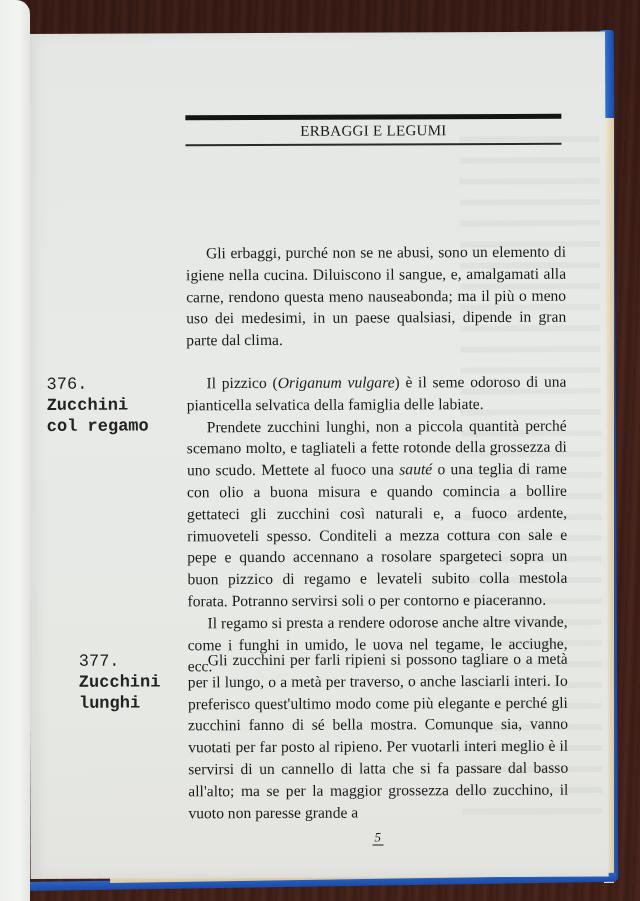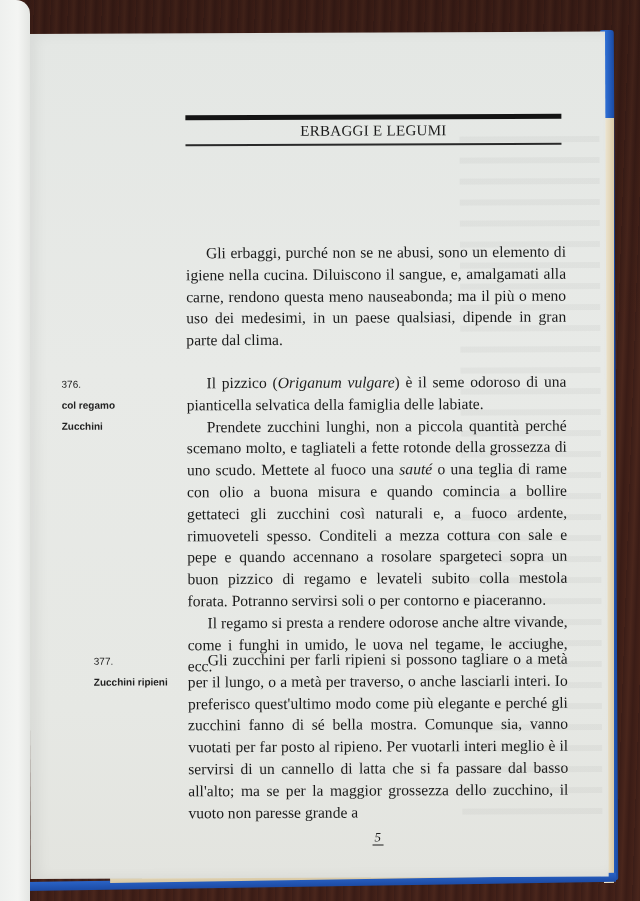--- a/index.html
+++ b/index.html
@@ -136,24 +136,24 @@
     .text-block p {
       margin: 0;
       text-indent: 20px;
     }
     .intro { top: 209px; }
     .recipe-376-body { top: 339px; }
     .recipe-377-body { top: 616px; }
 
     .margin-label {
       position: absolute;
-      left: 33px;
+      left: 18px;
       width: 120px;
-      font-family: Liberation Sans, sans-serif;
-      font-size: 10px;
+      font-family: Liberation Mono, monospace;
+      font-size: 17px;
       line-height: 21px;
       color: #1b1b1b;
     }
     .margin-label .num { display: block; }
     .margin-label .title {
       display: block;
       font-weight: bold;
       color: #222;
     }
     .label-376 { top: 340px; }
@@ -199,32 +199,32 @@
     <div class="header-rule-thick"></div>
     <div class="header-title">ERBAGGI E LEGUMI</div>
     <div class="header-rule-thin"></div>
 
     <div class="text-block intro">
       <p>Gli erbaggi, purché non se ne abusi, sono un elemento di igiene nella cucina. Diluiscono il sangue, e, amalgamati alla carne, rendono questa meno nauseabonda; ma il più o meno uso dei medesimi, in un paese qualsiasi, dipende in gran parte dal clima.</p>
     </div>
 
     <div class="margin-label label-376">
       <span class="num">376.</span>
+      <span class="title">Zucchini</span>
       <span class="title">col regamo</span>
-      <span class="title">Zucchini</span>
     </div>
     <div class="text-block recipe-376-body">
       <p><span>Il pizzico (</span><i>Origanum vulgare</i><span>) è il seme odoroso di una pianticella selvatica della famiglia delle labiate.</span></p>
       <p><span>Prendete zucchini lunghi, non a piccola quantità perché scemano molto, e tagliateli a fette rotonde della grossezza di uno scudo. Mettete al fuoco una </span><i>sauté</i><span> o una teglia di rame con olio a buona misura e quando comincia a bollire gettateci gli zucchini così naturali e, a fuoco ardente, rimuoveteli spesso. Conditeli a mezza cottura con sale e pepe e quando accennano a rosolare spargeteci sopra un buon pizzico di regamo e levateli subito colla mestola forata. Potranno servirsi soli o per contorno e piaceranno.</span></p>
       <p>Il regamo si presta a rendere odorose anche altre vivande, come i funghi in umido, le uova nel tegame, le acciughe, ecc.</p>
     </div>
 
     <div class="margin-label label-377">
       <span class="num">377.</span>
-      <span class="title">Zucchini ripieni</span>
+      <span class="title">Zucchini lunghi</span>
     </div>
     <div class="text-block recipe-377-body">
       <p>Gli zucchini per farli ripieni si possono tagliare o a metà per il lungo, o a metà per traverso, o anche lasciarli interi. Io preferisco quest'ultimo modo come più elegante e perché gli zucchini fanno di sé bella mostra. Comunque sia, vanno vuotati per far posto al ripieno. Per vuotarli interi meglio è il servirsi di un cannello di latta che si fa passare dal basso all'alto; ma se per la maggior grossezza dello zucchino, il vuoto non paresse grande a</p>
     </div>
 
     <div class="page-number">5</div>
   </div>
 </div>
 
 </body></html>

